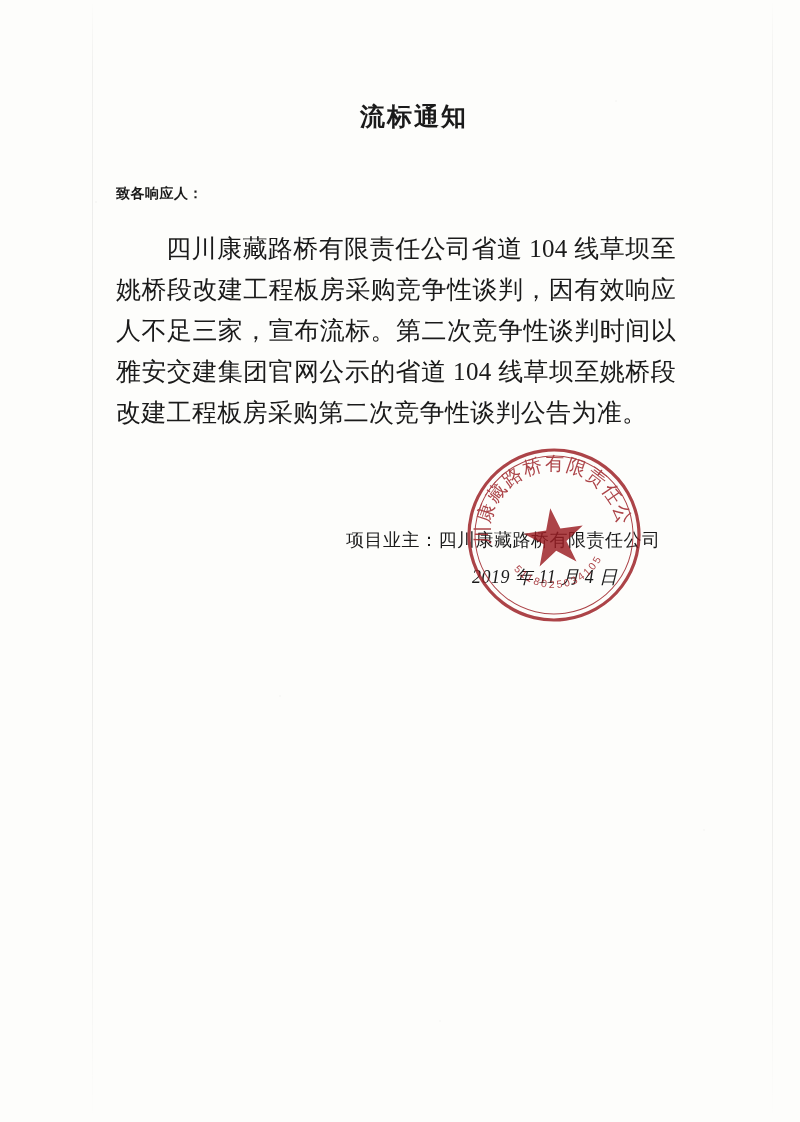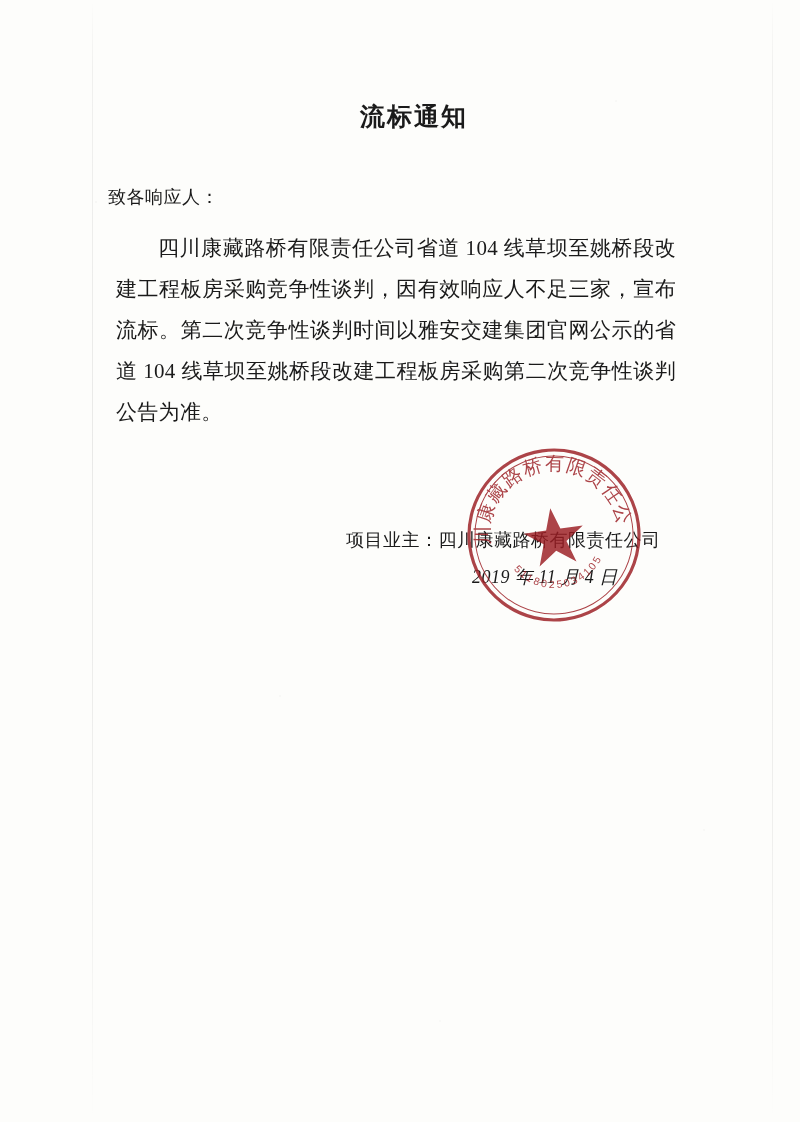--- a/index.html
+++ b/index.html
@@ -54,31 +54,32 @@
     text-align: center;
     font-size: 25px;
     letter-spacing: 2px;
     font-weight: 700;
     font-family: "Liberation Serif", "DejaVu Serif", serif;
   }
 
   .salutation {
     position: absolute;
     top: 185px;
-    left: 108px;
-    font-size: 18px;
+    left: 116px;
+    font-size: 14px;
     letter-spacing: 0.5px;
+    font-weight: bold;
   }
 
   .body-block {
     position: absolute;
     top: 228px;
     left: 116px;
     width: 560px;
-    font-size: 21px;
+    font-size: 25px;
     line-height: 41px;
     text-align: justify;
     text-indent: 2em;
     letter-spacing: 0.3px;
   }
 
   .signature-block {
     position: absolute;
     top: 522px;
     left: 346px;

